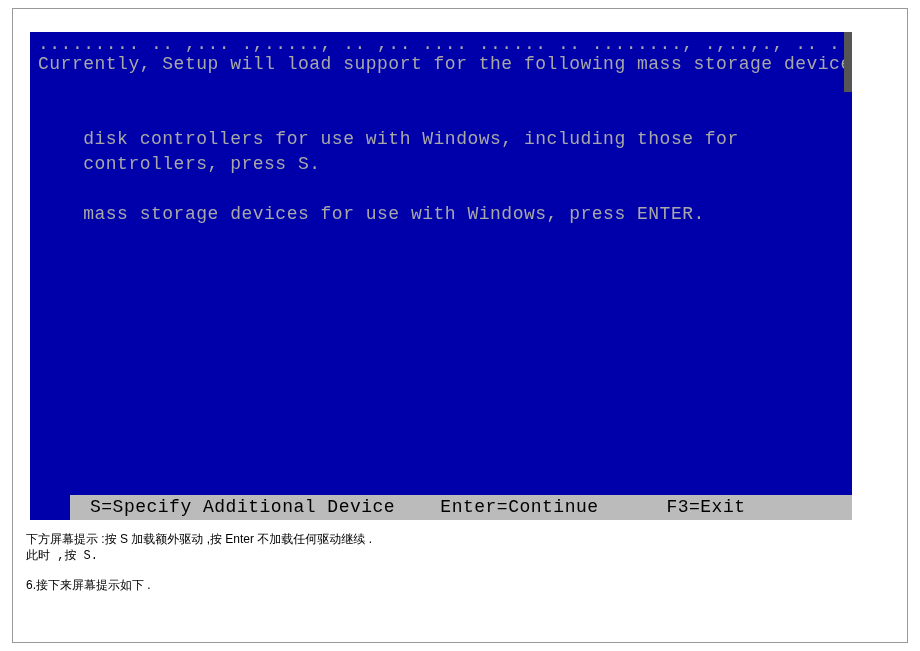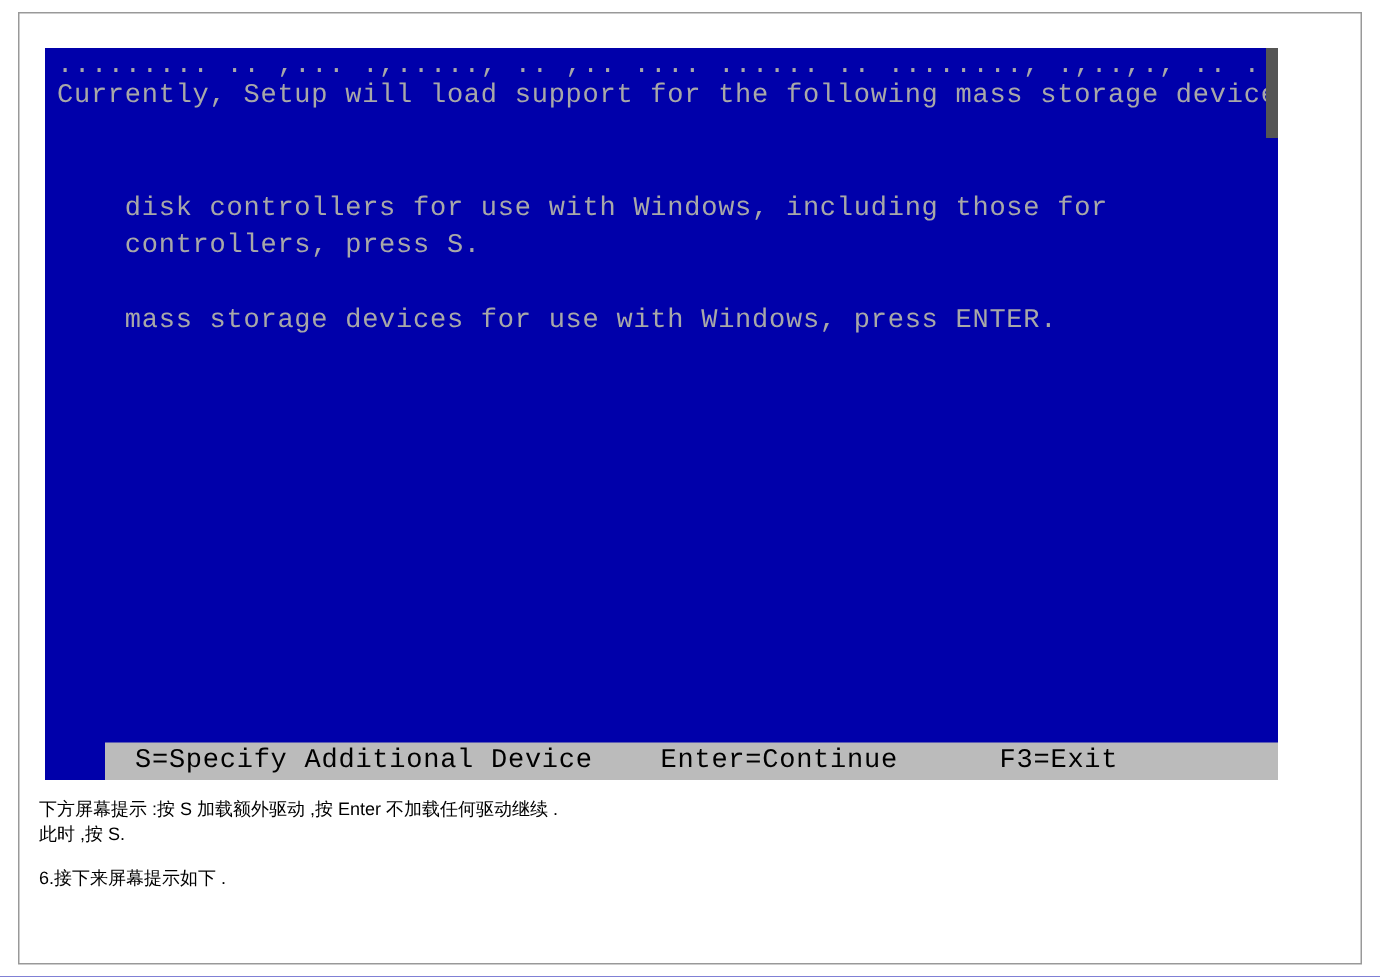--- a/index.html
+++ b/index.html
@@ -81,20 +81,21 @@
       font-size: 12px;
       color: #000000;
       line-height: 17px;
       text-align: center;
     }
     .caption-1 {
       top: 531px;
     }
     .caption-2 {
       top: 548px;
+      font-family: Liberation Mono, monospace;
     }
     .caption-3 {
       top: 577px;
     }
   </style>
 </head>
 <body>
 
 <div class="page-border"></div>
 

